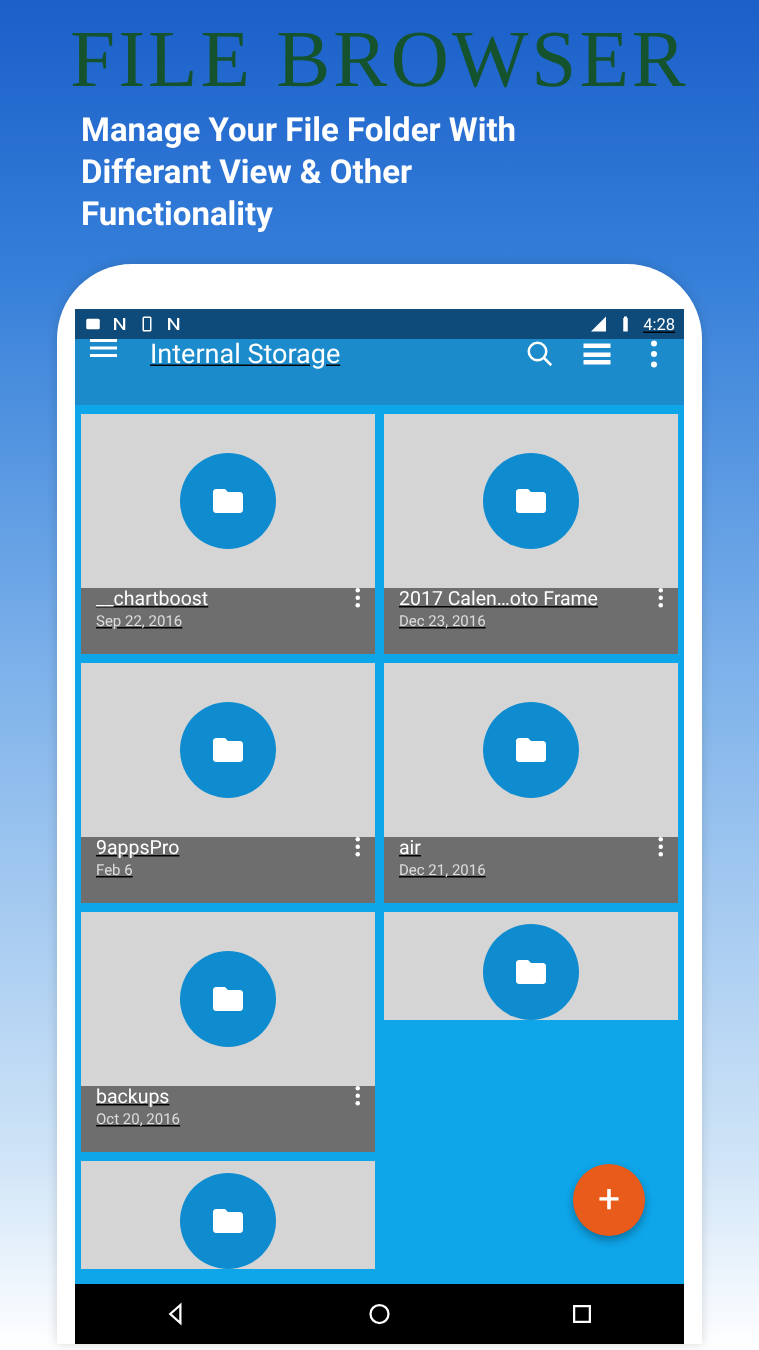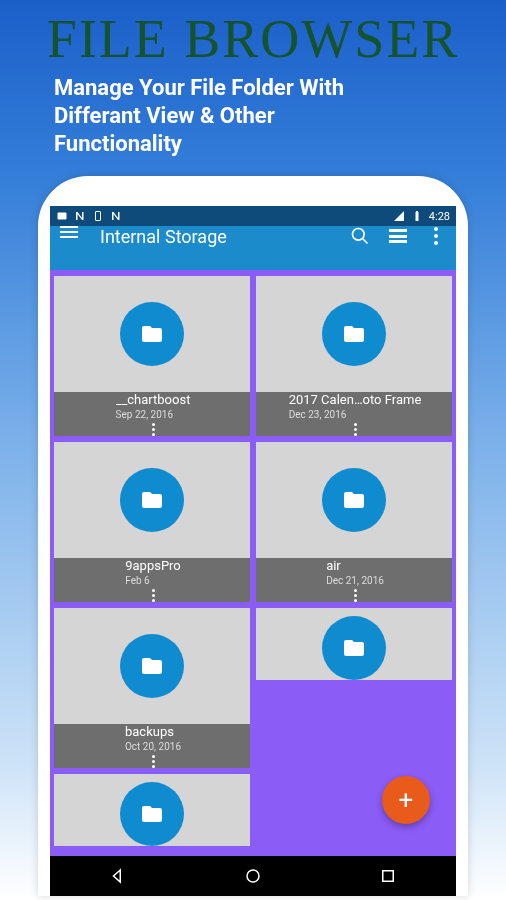--- a/index.html
+++ b/index.html
@@ -34,22 +34,23 @@
   background: #fff;
   border-radius: 50px 50px 0 0;
   margin-top: 18px;
   box-shadow: 0 0 8px rgba(0,0,0,.15);
   overflow: hidden;
   flex-shrink: 0;
 }
 .screen {
   position: absolute;
   top: 30px; left: 12px; right: 12px; bottom: 0;
-  background: #8b5cf6;
+  background: #0ea5e9;
   overflow: hidden;
+  text-decoration: underline;
 }
 .status-bar {
   height: 20px;
   background: #0f4b7a;
   color: #fff;
   display: flex;
   align-items: center;
   font-size: 11px;
   padding: 0 6px;
   gap: 6px;
@@ -76,23 +77,22 @@
   padding: 6px 4px;
 }
 .tile { background: #d5d5d5; display: flex; flex-direction: column; height: 160px; }
 .tile-top { flex: 1; display: flex; align-items: center; justify-content: center; background: #d5d5d5; }
 .folder-circle {
   width: 64px; height: 64px; border-radius: 50%; background: #0f8bd0;
   display: flex; align-items: center; justify-content: center;
 }
 .tile-bar {
   height: 44px; background: #6e6e6e; color: #fff;
-  display: flex; align-items: center; padding: 0 8px 0 10px;
+  display: flex; align-items: flex-start; padding: 0 8px 0 10px;
   position: relative;
-  flex-direction: column;
 }
 .tile-info { flex: 1; overflow: hidden; }
 .tile-name { font-size: 13px; white-space: nowrap; overflow: hidden; text-overflow: ellipsis; }
 .tile-date { font-size: 10px; color: #ddd; margin-top: 2px; }
 .tile-more { display: flex; flex-direction: column; gap: 2px; padding: 0 2px; }
 .tile-more span { width: 3px; height: 3px; background: #fff; border-radius: 50%; }
 .tile.short { height: 70px; }
 .tile.short .tile-top { padding-top: 8px; align-items: flex-start; }
 .fab {
   position: absolute;

